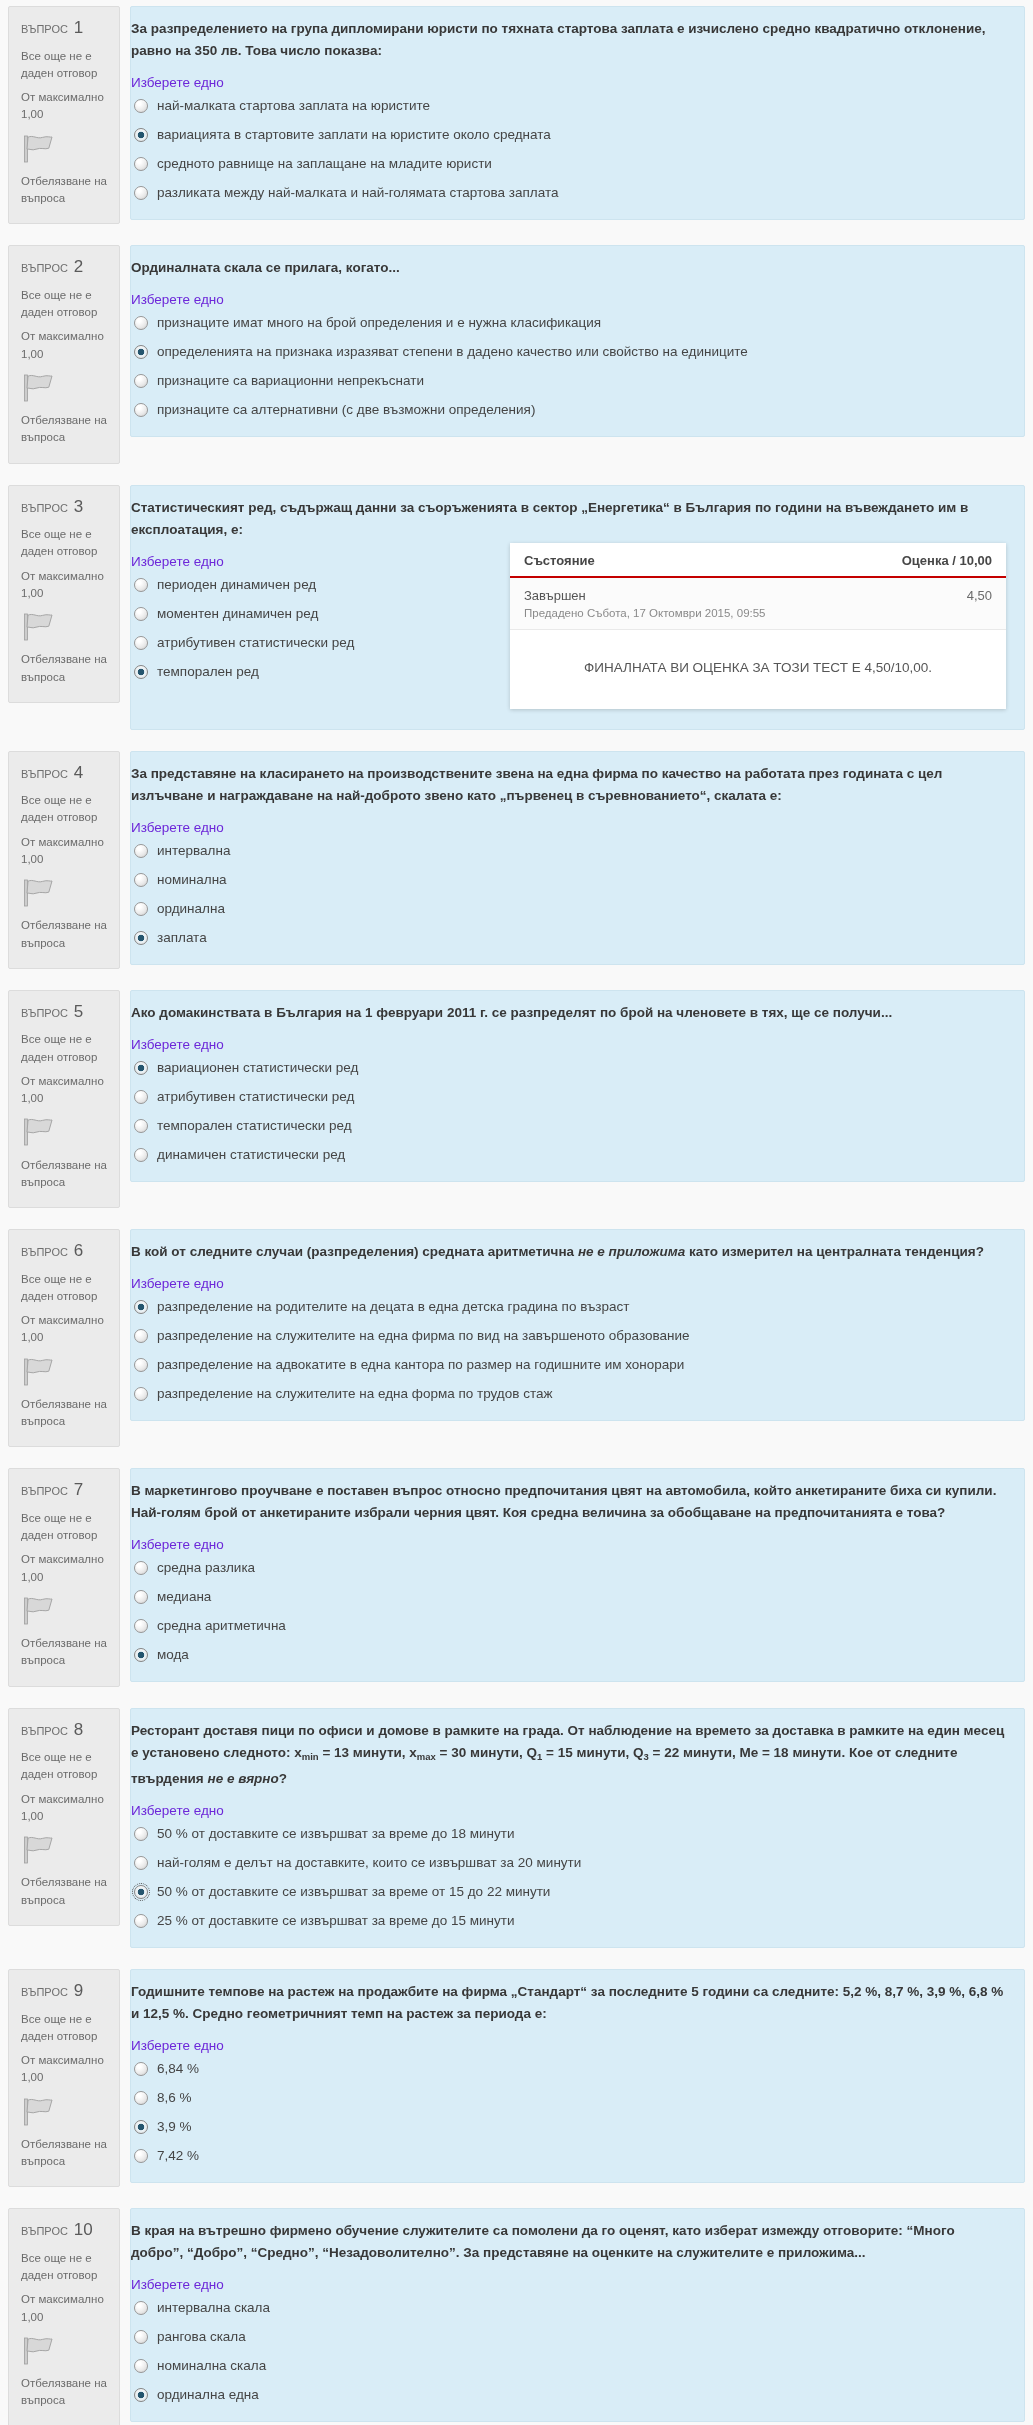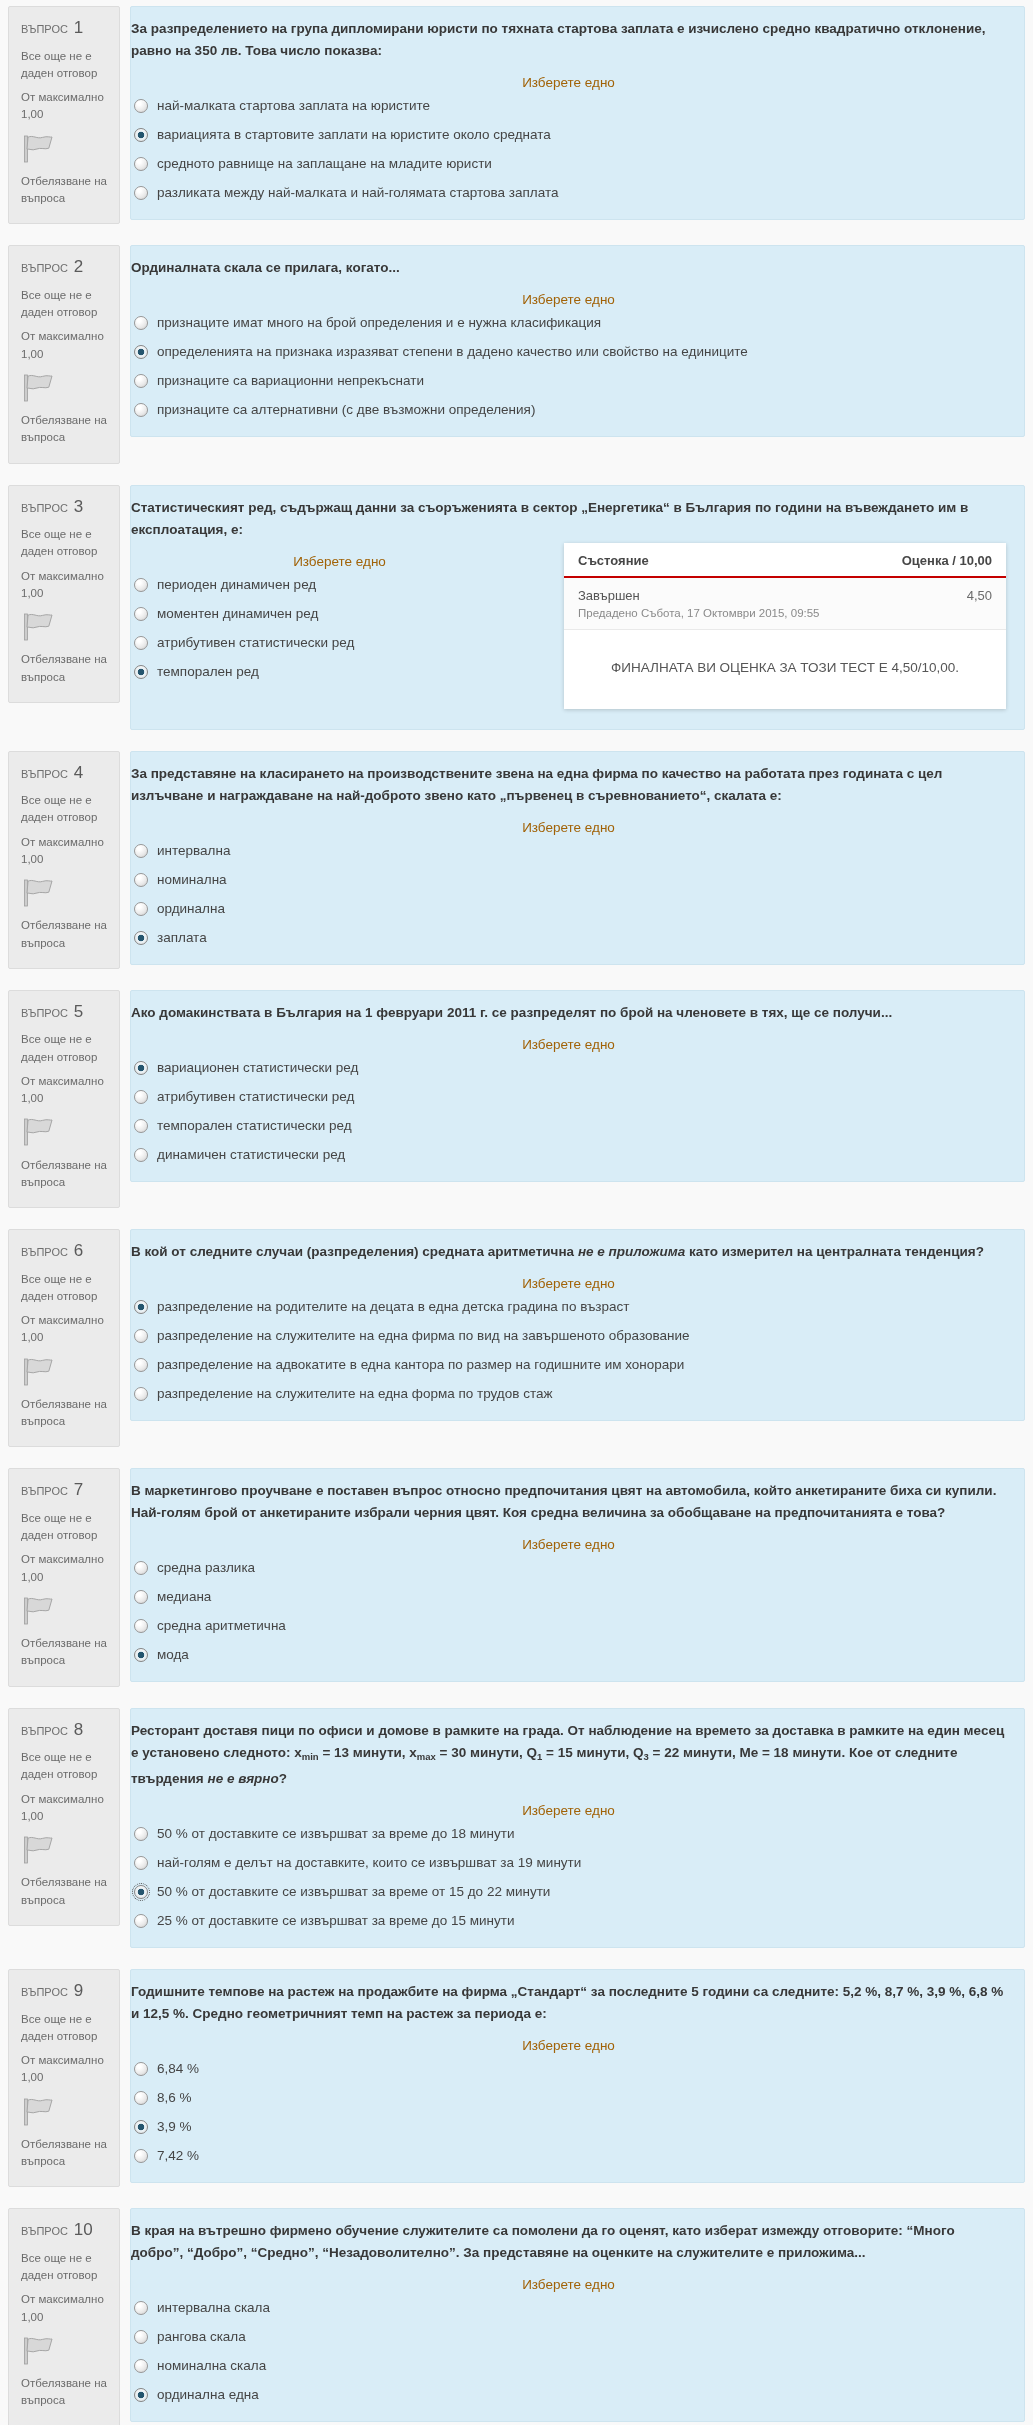--- a/index.html
+++ b/index.html
@@ -39,41 +39,41 @@
     border:1px solid #cde4ef;
     border-radius:2px;
     padding:11px 18px 12px 0;
     color:#3d3d3d;
     font-size:13.5px;
   }
   .content::after { content:""; display:block; clear:both; }
   .qtext { font-weight:bold; line-height:22px; color:#383838; }
   .qtext .it { font-style:italic; }
   .qtext sub { font-size:9.5px; font-weight:bold;margin-top:18px; }
-  .prompt { margin:13px 0 1px 0; color:#a16207;text-align:center; }
+  .prompt { margin:13px 0 1px 0; color:#6d28d9; }
   .answers { }
   .option { display:flex; align-items:flex-start; padding:7px 0 6px 0; cursor:pointer; color:#454545; }
   .optlabel { line-height:16px; }
   .radio {
     width:12px; height:12px; border-radius:50%;
     margin:1px 9px 0 3px; flex:none;
     background:radial-gradient(circle at 35% 30%, #ffffff 15%, #e9e9e9 60%, #c9c9c9 100%);
     border:1px solid #979797;
     box-shadow:inset 0 1px 1px rgba(255,255,255,.8);
   }
   .radio.checked {
     background:radial-gradient(circle, #24556e 0 3px, #eef6fa 3.6px, #d6d6d6 100%);
     border-color:#868686;
   }
   .radio.focusring { outline:1px dotted #4a4a4a; outline-offset:1px; }
 
   
   .gradebox {
     float:right;
-    width:442px;
+    width:496px;
     background:#ffffff;
     margin:2px 0 8px 16px;
     box-shadow:0 1px 4px rgba(0,0,0,.18);
     font-size:13px;
     color:#555555;
   }
   .gb-row  { display:flex; justify-content:space-between; align-items:flex-start; padding:10px 14px; }
   .gb-head { font-weight:bold; color:#474747; padding-bottom:8px; }
   .gb-redline { height:2px; background:#c40000; }
   .gb-body { border-bottom:1px solid #e9e9e9; background:#fbfbfb; }
@@ -422,21 +422,21 @@
       <div class="qtext"><span>Ресторант доставя пици по офиси и домове в рамките на града. От наблюдение на времето за доставка в рамките на един месец е установено следното: x</span><sub>min</sub><span> = 13 минути, x</span><sub>max</sub><span> = 30 минути, Q</span><sub>1</sub><span> = 15 минути, Q</span><sub>3</sub><span> = 22 минути, Me = 18 минути. Кое от следните твърдения </span><span class="it">не е вярно</span><span>?</span></div>
       <div class="prompt">Изберете едно</div>
       <div class="answers">
   <label class="option">
     <span class="radio"></span>
     <span class="optlabel">50 % от доставките се извършват за време до 18 минути</span>
   </label>
 
   <label class="option">
     <span class="radio"></span>
-    <span class="optlabel">най-голям е делът на доставките, които се извършват за 19 минути</span>
+    <span class="optlabel">най-голям е делът на доставките, които се извършват за 20 минути</span>
   </label>
 
   <label class="option">
     <span class="radio checked focusring"></span>
     <span class="optlabel">50 % от доставките се извършват за време от 15 до 22 минути</span>
   </label>
 
   <label class="option">
     <span class="radio"></span>
     <span class="optlabel">25 % от доставките се извършват за време до 15 минути</span>

